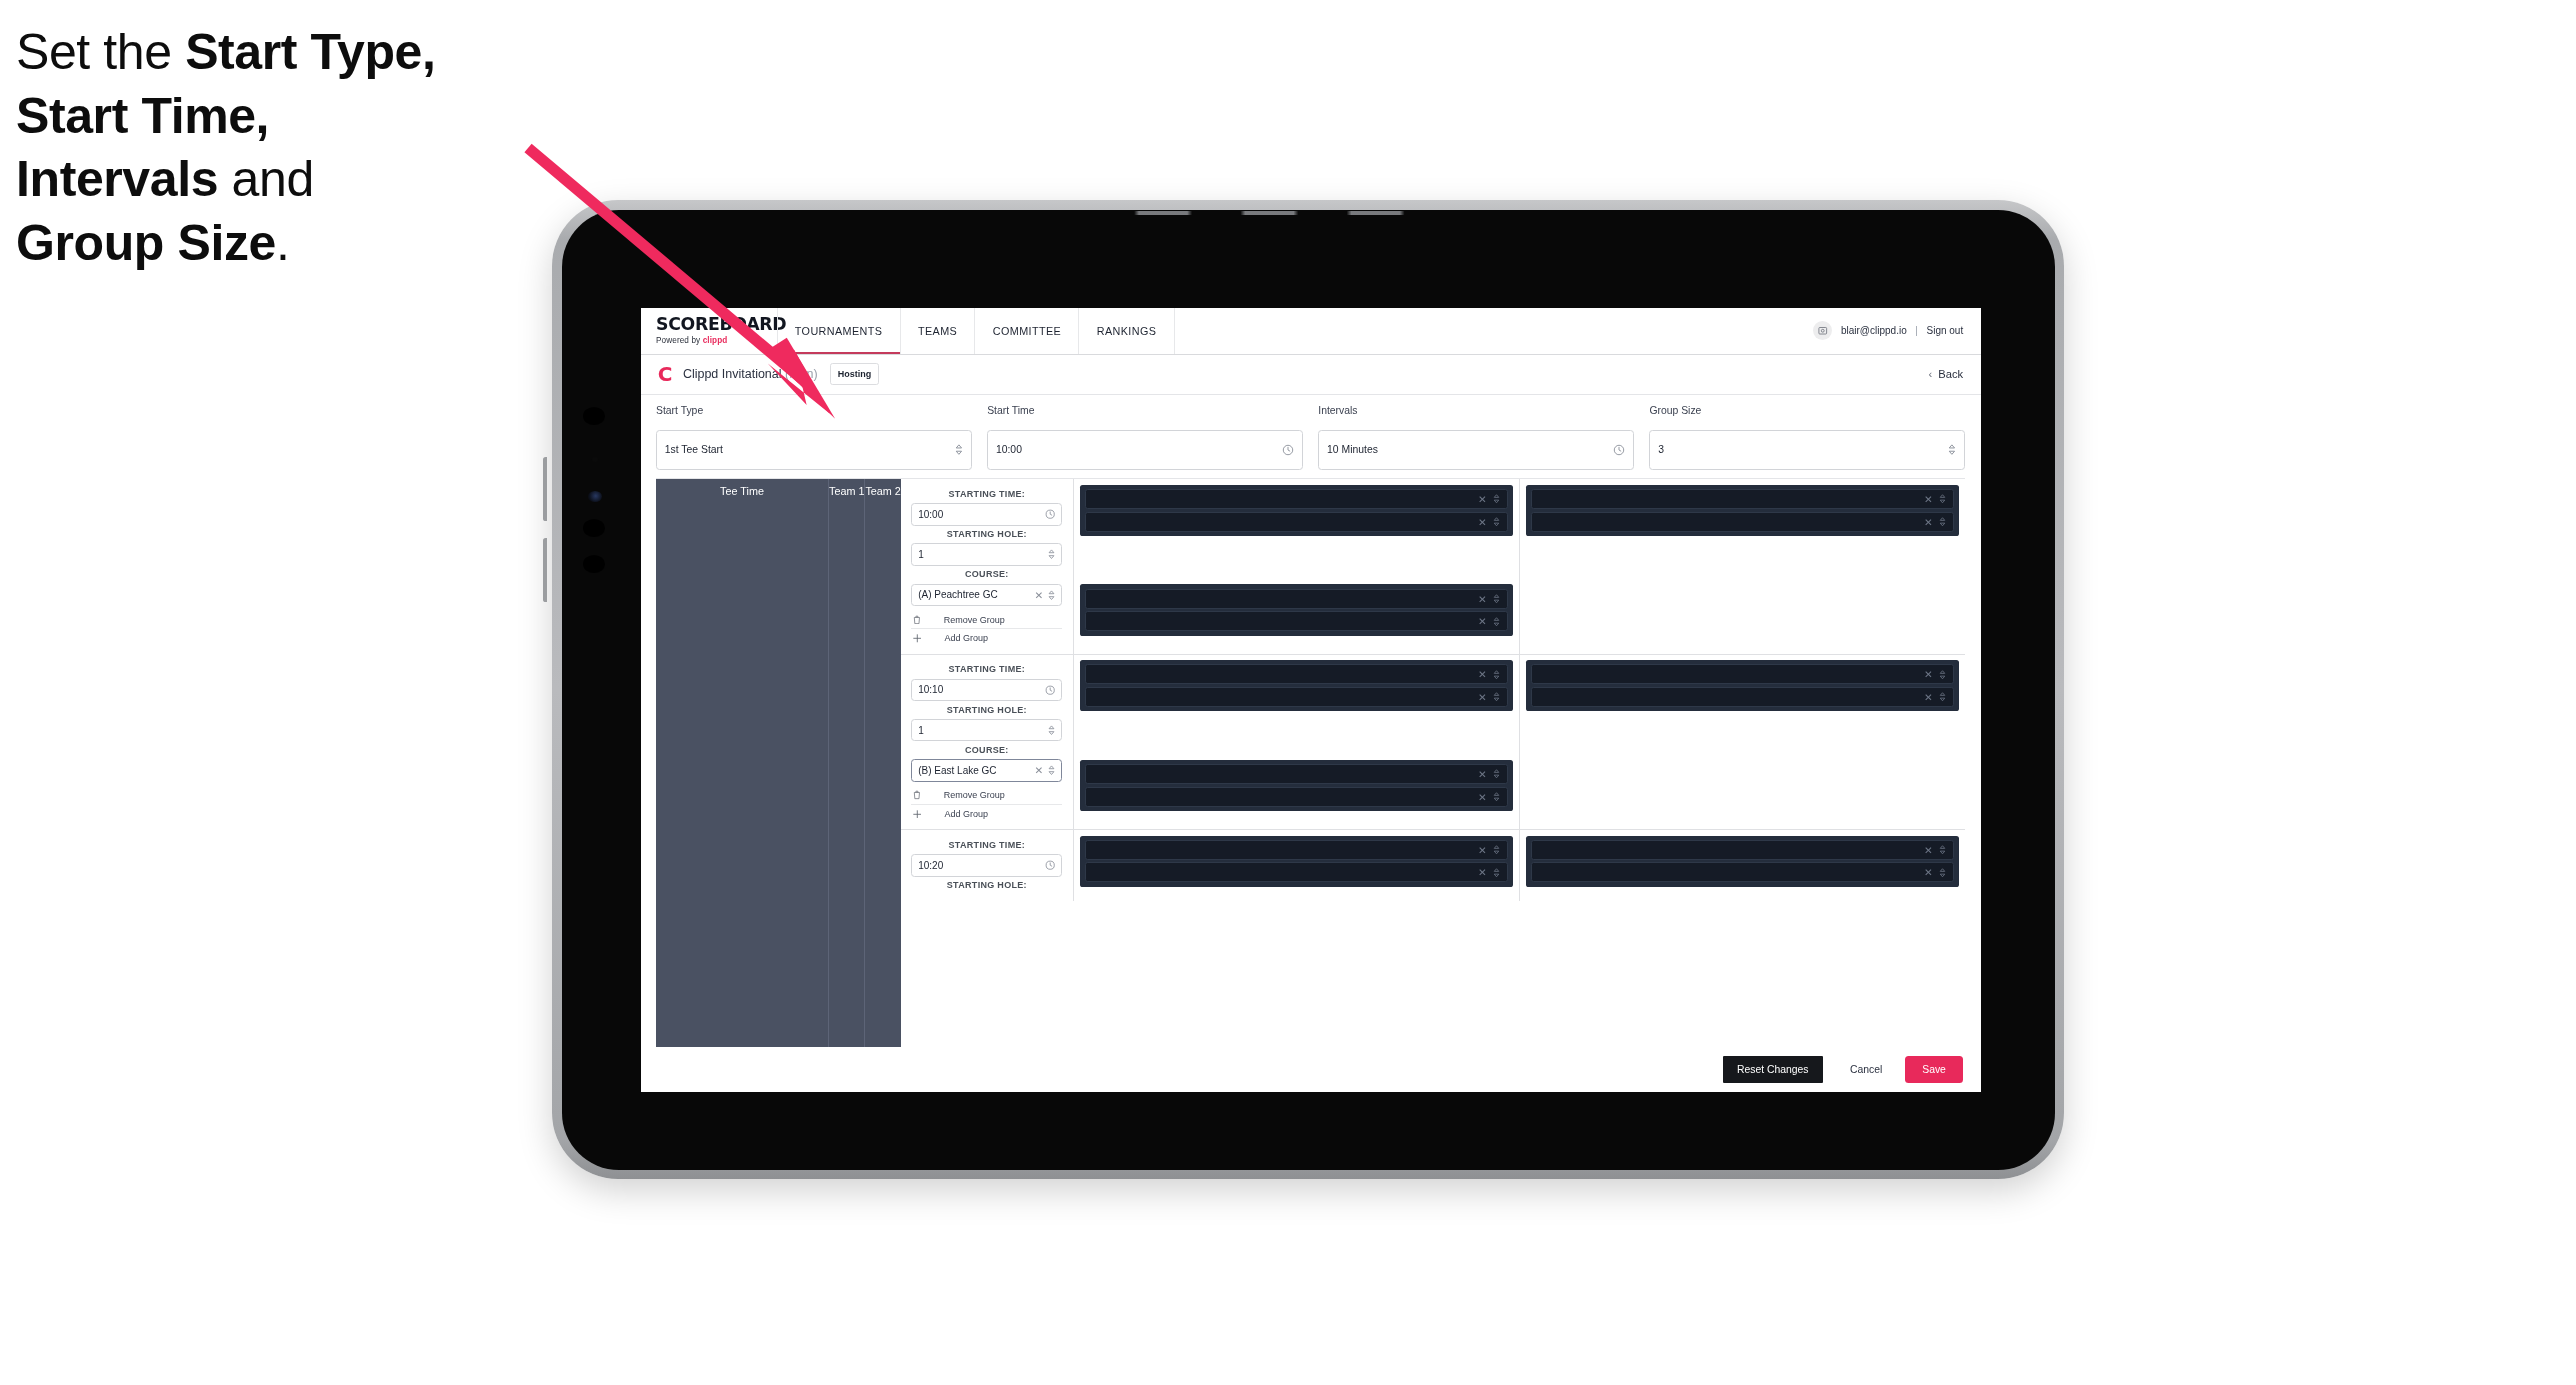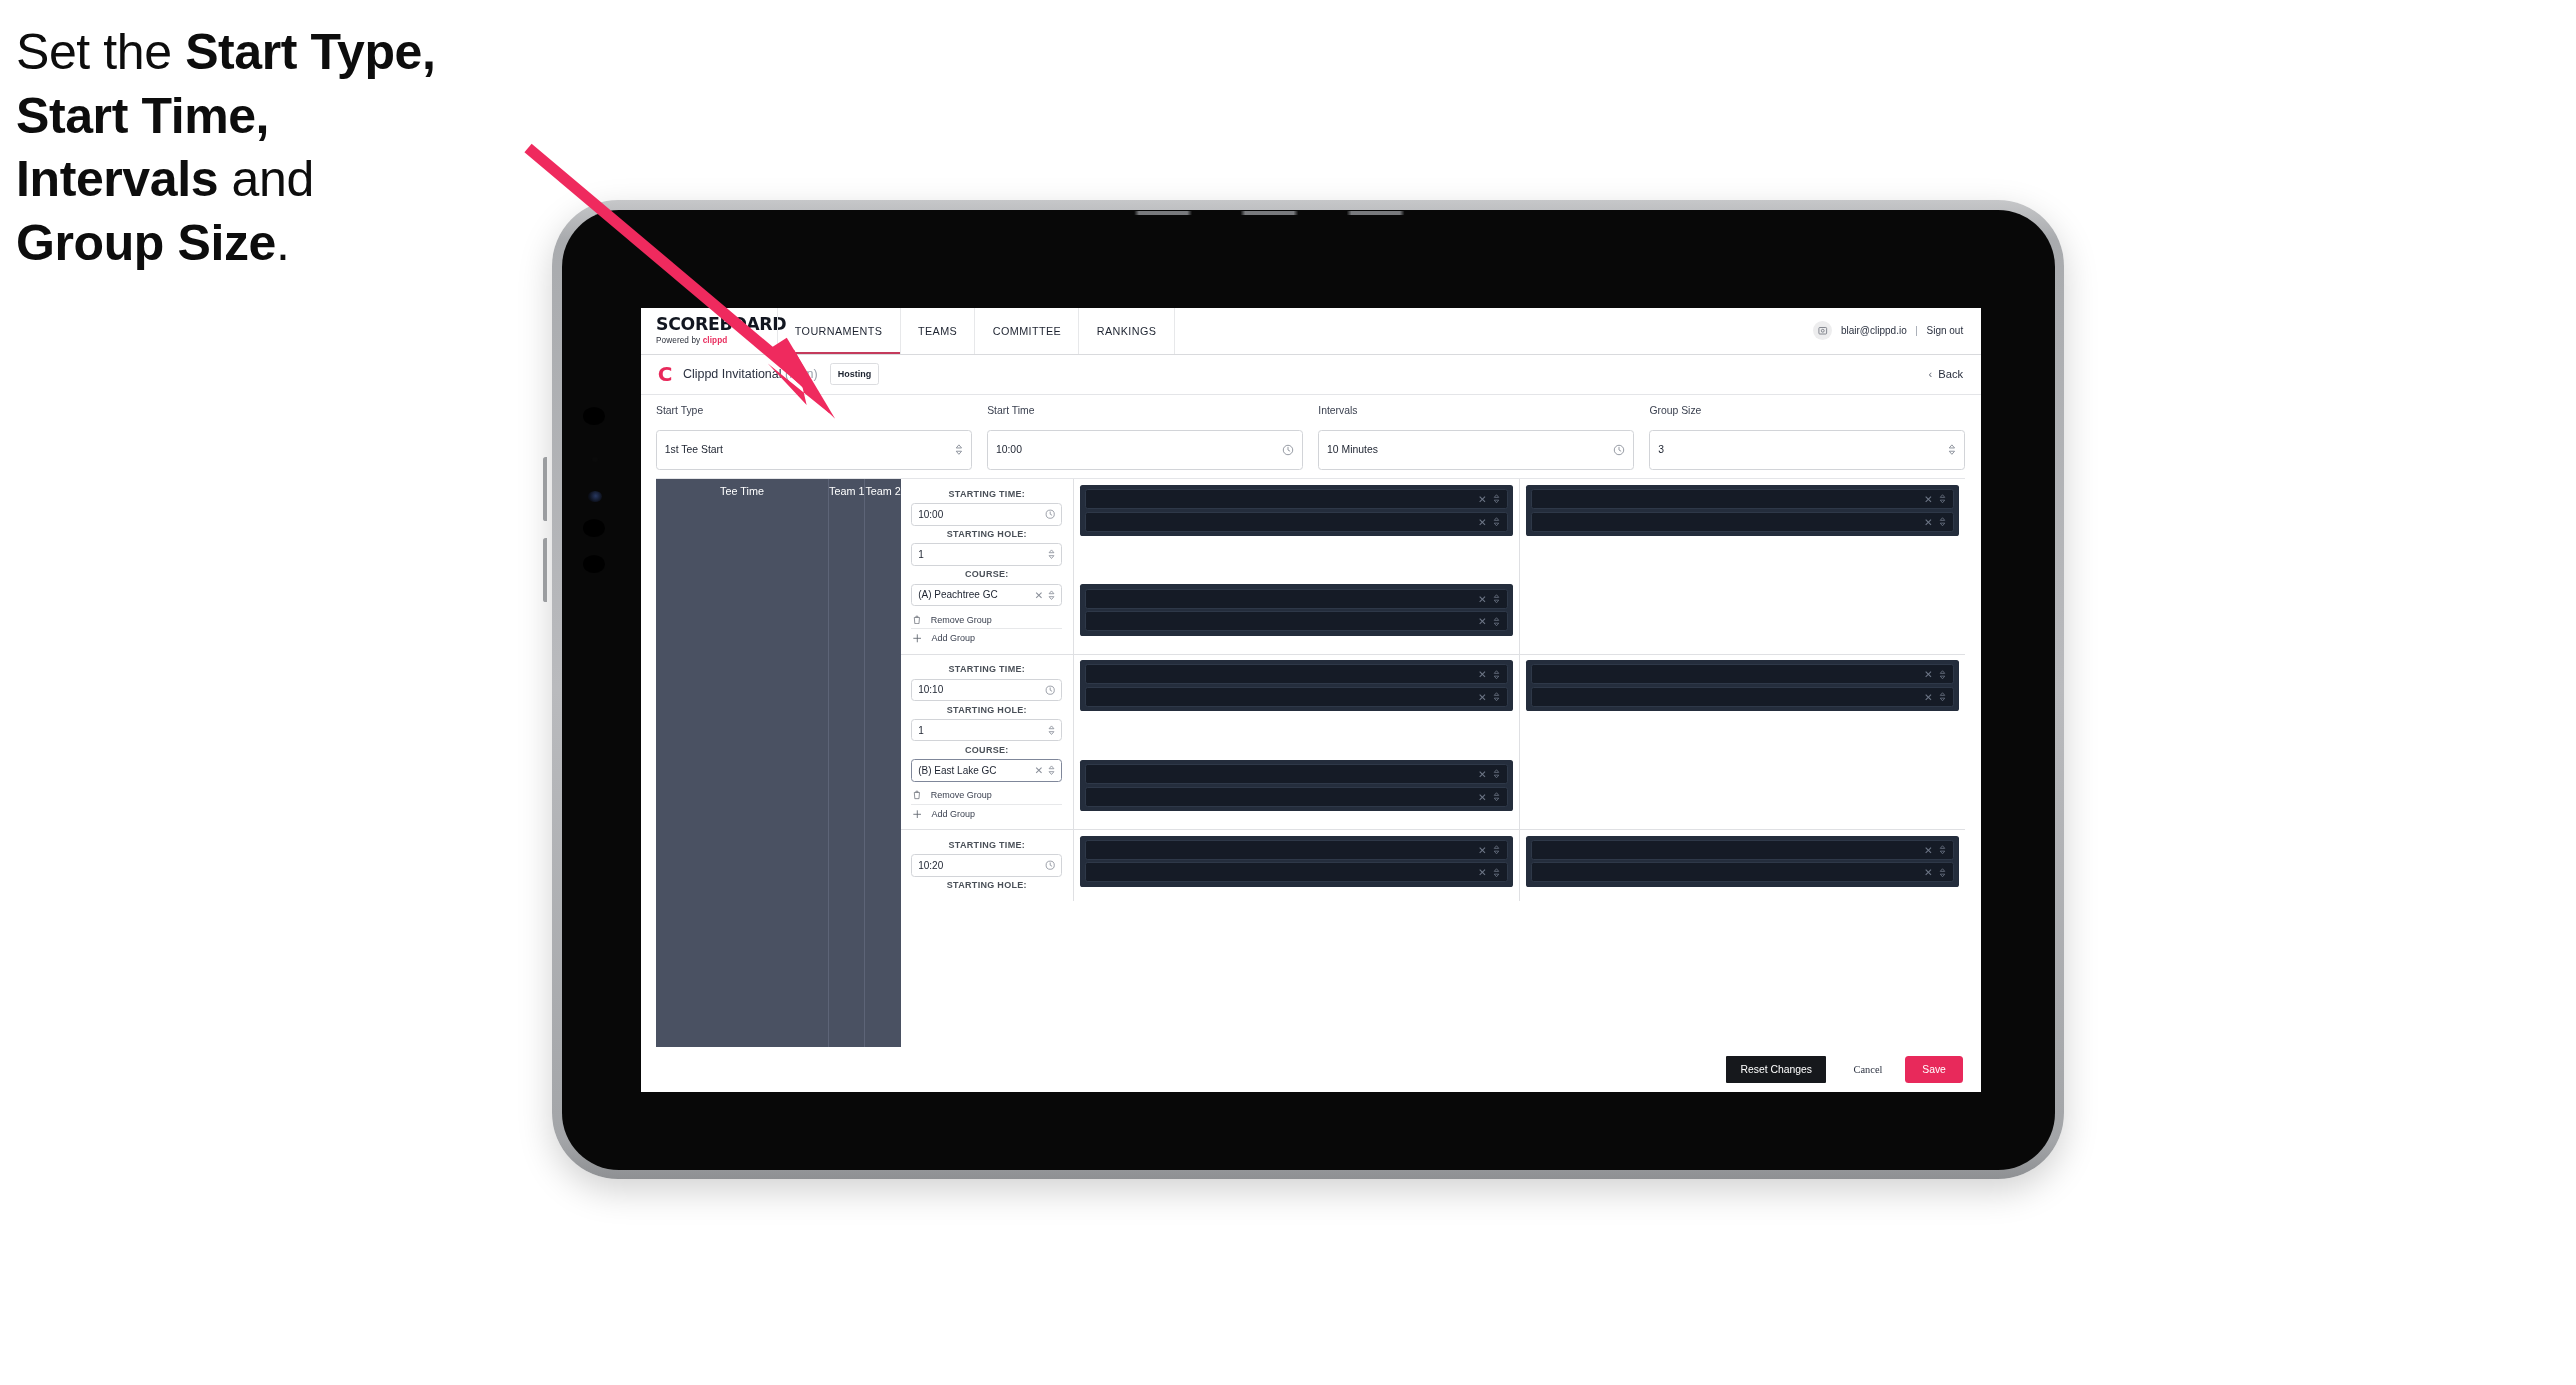--- a/index.html
+++ b/index.html
@@ -276,21 +276,21 @@
     display: flex; align-items: center;
     padding: 0 6px;
     font-size: 10px;
     color: #1d2330;
     cursor: pointer;
   }
   .tee-input.focused { border-color: #7f879a; }
   .tee-input .val { flex: 1 1 auto; text-align: left; }
   .tee-input .x { color: #8b909a; margin-right: 5.2px; font-size: 10.4px; cursor: pointer; }
   .grp-action {
-    display: flex; align-items: center; gap: 10px;
+    display: flex; align-items: center; gap: 23px;
     font-size: 9px; color: #3b4150;
     padding: 4.3px 1.7px 3.5px 1.7px;
     cursor: pointer;
   }
   .grp-action.rm { border-bottom: 0.9px solid #e7e8ea; margin-top: 4.3px; }
   .grp-action .gi { color: #61666f; display: flex; }
 
   .team-cell {
     flex: 1 1 0;
     border-right: 0.9px solid #dfe0e3;
@@ -335,21 +335,21 @@
     border-radius: 1px;
     border: none; cursor: pointer;
     font-family: inherit;
   }
   .btn-cancel {
     background: transparent; color: #2b3140;
     font-size: 10.4px;
     padding: 7.8px 15.5px;
     margin-left: 12px;
     border: none; cursor: pointer;
-    font-family: Liberation Serif, serif;
+    font-family: Liberation Sans, sans-serif;
   }
   .btn-save {
     background: #e8295b; color: #fff;
     font-size: 10.4px;
     padding: 7.8px 17.3px;
     border-radius: 3.5px;
     margin-left: 7px;
     border: none; cursor: pointer;
     font-family: inherit;
   }

